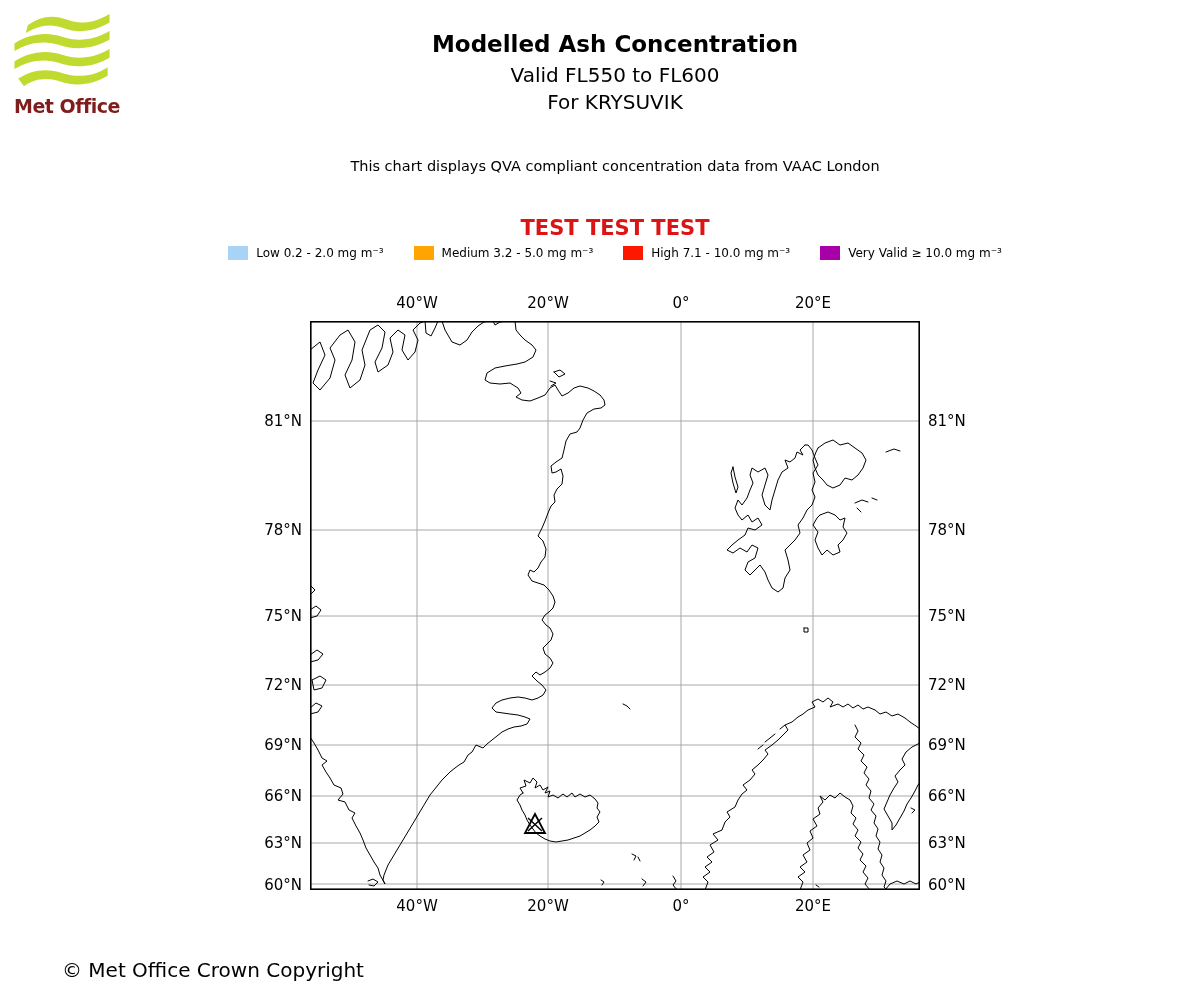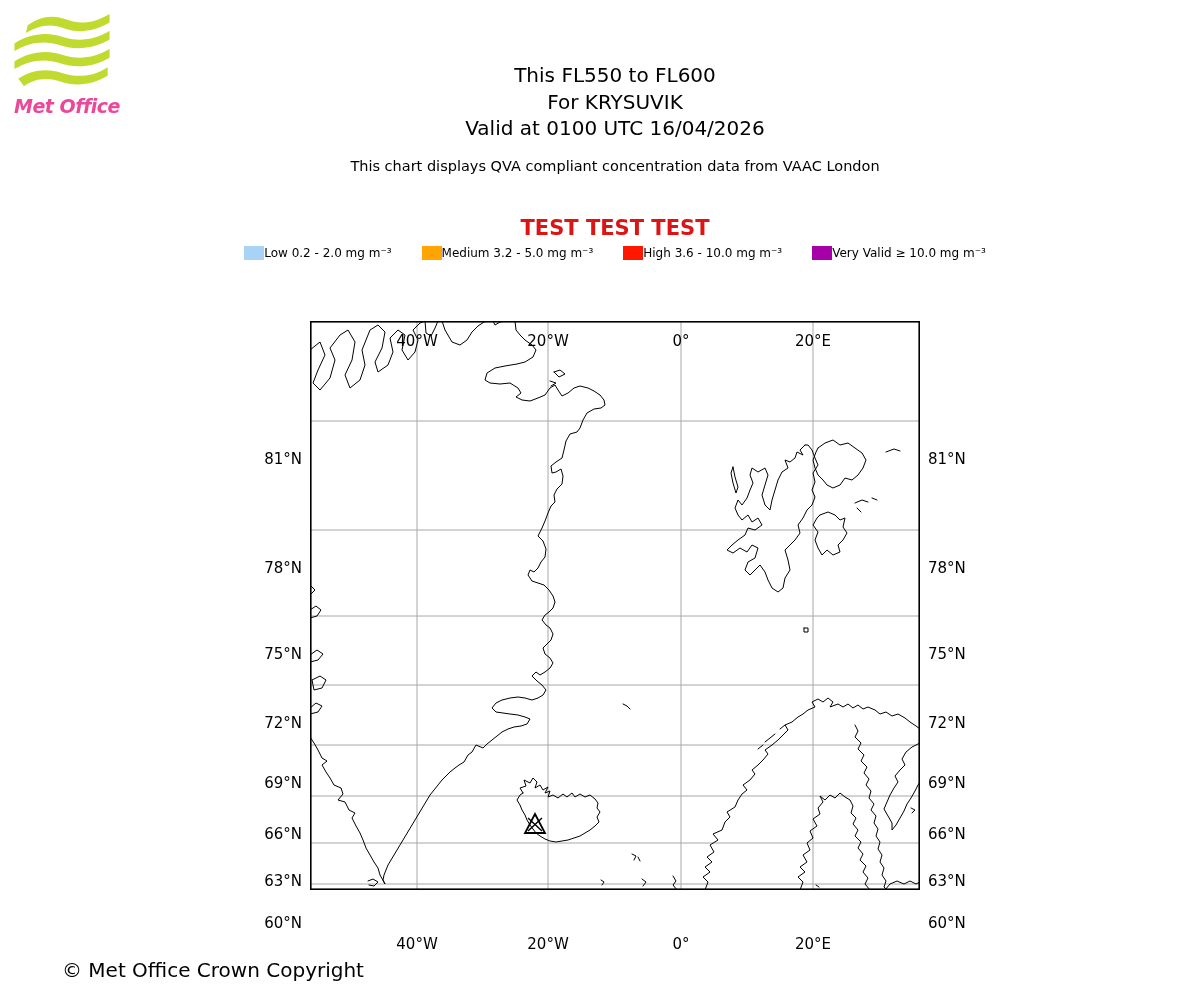--- a/index.html
+++ b/index.html
@@ -7,65 +7,65 @@
          font-family:"DejaVu Sans","Liberation Sans",sans-serif;color:#000;}
   .abs{position:absolute;}
   .ctr{left:310px;width:610px;text-align:center;transform:translateY(-50%);}
   .title{font-size:23px;font-weight:bold;}
   .sub{font-size:20px;}
   .note{font-size:14.5px;}
   .issue{font-size:14.5px;}
   .test{font-size:21px;font-weight:bold;text-align:center;}
   .legend{top:253px;left:249px;width:732px;transform:translateY(-50%);
           display:flex;justify-content:center;align-items:center;gap:30px;}
-  .legend-item{display:flex;align-items:center;white-space:nowrap;}
+  .legend-item{display:flex;align-items:center;gap:8px;white-space:nowrap;}
   .legend-swatch{width:20px;height:14px;display:inline-block;}
   .legend-label{font-size:12px;}
-  .tick{font-size:15px;white-space:nowrap;margin-top:38px;}
+  .tick{font-size:15px;white-space:nowrap;}
   .tick.lon{transform:translate(-50%,-50%);}
   .tick.lat-l{width:62px;text-align:right;transform:translateY(-50%);}
   .tick.lat-r{transform:translateY(-50%);}
   .copyright{font-size:20px;transform:translateY(-50%);}
   .logo{left:14px;top:12px;width:110px;}
   .logo-text{font-size:19px;font-weight:bold;letter-spacing:-0.5px;margin-top:1px;}
   .mapbox{left:310px;top:321px;width:610px;height:569px;}
 </style>
 </head>
 <body>
 
 <div class="stage">
 
   <div class="abs logo">
     <svg id="logo-waves" width="96" height="78" viewBox="0 0 100 82">
       <path class="wave" d="M14 14 C26 5, 40 2, 55 8 C70 14, 84 11, 100 2 L100 11 C84 20, 68 23, 52 17 C36 11, 24 15, 12 22 Z" fill="#C1DA2F"></path>
       <path class="wave" d="M0 33 C14 24, 32 20, 50 26 C68 32, 84 29, 100 20 L100 29 C84 38, 66 41, 48 35 C30 29, 14 33, 0 41 Z" fill="#C1DA2F"></path>
       <path class="wave" d="M0 52 C14 43, 32 39, 50 45 C68 51, 84 48, 100 39 L100 48 C84 57, 66 60, 48 54 C30 48, 14 52, 0 60 Z" fill="#C1DA2F"></path>
       <path class="wave" d="M4 70 C16 62, 32 58, 50 64 C68 70, 84 67, 98 58 L98 67 C82 76, 66 79, 48 73 C32 68, 20 71, 10 78 Z" fill="#C1DA2F"></path>
     </svg>
-    <div class="logo-text" id="logo-text" style="color: #ec4899; font-style: italic;">Met Office</div>
+    <div class="logo-text" id="logo-text" style="color: #7f1d1d;">Met Office</div>
   </div>
 
-  <div class="abs ctr sub" style="top:75px">This FL550 to FL600</div>
+  <div class="abs ctr title" style="top:44px">Modelled Ash Concentration</div>
+  <div class="abs ctr sub" style="top:75px">Valid FL550 to FL600</div>
   <div class="abs ctr sub" style="top:102px">For KRYSUVIK</div>
-  <div class="abs ctr sub" style="top:128px">Valid at 0100 UTC 16/04/2026</div>
   <div class="abs ctr note" style="top:166px">This chart displays QVA compliant concentration data from VAAC London</div>
   <div class="abs ctr test" style="top: 228px; color: rgb(220, 20, 20);" id="test-banner">TEST TEST TEST</div>
 
   <div class="abs legend" id="legend">
       <div class="legend-item">
         <span class="legend-swatch" style="background: rgb(168, 211, 247);"></span>
         <span class="legend-label">Low 0.2 - 2.0 mg m⁻³</span>
       </div>
       <div class="legend-item">
         <span class="legend-swatch" style="background: rgb(255, 164, 0);"></span>
         <span class="legend-label">Medium 3.2 - 5.0 mg m⁻³</span>
       </div>
       <div class="legend-item">
         <span class="legend-swatch" style="background: rgb(255, 24, 0);"></span>
-        <span class="legend-label">High 3.6 - 10.0 mg m⁻³</span>
+        <span class="legend-label">High 7.1 - 10.0 mg m⁻³</span>
       </div>
       <div class="legend-item">
         <span class="legend-swatch" style="background: rgb(168, 0, 168);"></span>
         <span class="legend-label">Very Valid  ≥  10.0 mg m⁻³</span>
       </div>
     </div>
 
   <div class="abs mapbox">
     <svg id="mapsvg" width="610" height="569" viewBox="0 0 610 569">
         <line x1="107" y1="0" x2="107" y2="569" stroke="#A8A8A8" stroke-width="1"></line>

